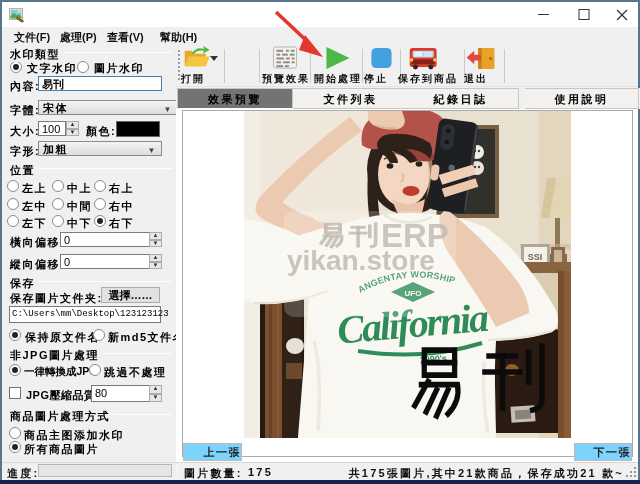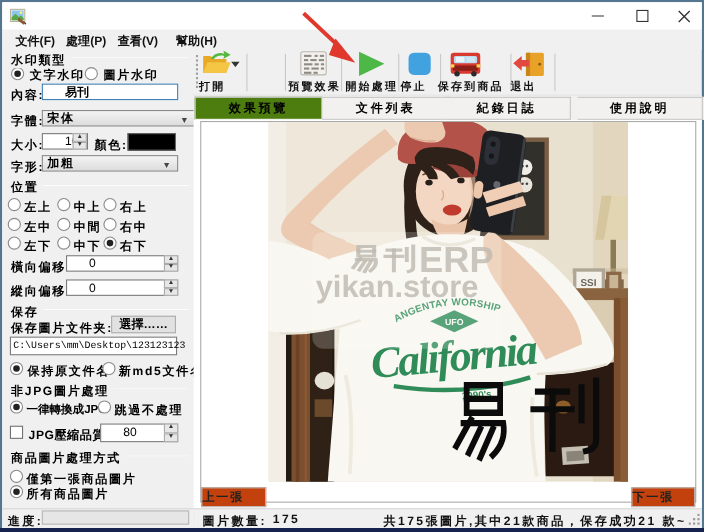--- a/index.html
+++ b/index.html
@@ -8,39 +8,39 @@
 #title{position:absolute;left:2px;top:2px;width:636px;height:25px;background:#fff}
 #title .txt{position:absolute;left:29px;top:6px;font-size:12px;color:#111;letter-spacing:3px}
 #menubar{position:absolute;left:2px;top:27px;width:636px;height:18px;background:#f0f0f0}
 .mi{position:absolute;top:3px;font-size:11px;color:#111}
 #leftp{position:absolute;left:2px;top:45px;width:174px;height:417px;background:#f0f0f0}
 .lbl{position:absolute;font-size:11px;color:#000;white-space:nowrap;letter-spacing:1.5px}
 .cap{position:absolute;font-size:11px;color:#000;background:#f0f0f0;padding-right:4px;z-index:2;white-space:nowrap;letter-spacing:1.5px}
 .gline{position:absolute;height:1px;background:#dcdcdc;border-bottom:1px solid #fff}
 .radio{position:absolute;width:12px;height:12px;border:1px solid #8a8a8a;border-radius:50%;background:#fff}
 .radio.on:after{content:"";position:absolute;left:2px;top:2px;width:6px;height:6px;border-radius:50%;background:#222}
-.tinput{position:absolute;background:#fff;border:1px solid #7a7a7a;font-size:11px;padding:1px 20px;line-height:12px;font-weight:normal}
+.tinput{position:absolute;background:#fff;border:1px solid #7a7a7a;font-size:11px;padding:1px 3px;line-height:12px;font-weight:normal}
 .combo{position:absolute;background:linear-gradient(#f4f4f4,#dcdcdc);border:1px solid #8a8a8a;font-size:11px;padding:1px 4px;line-height:12px;letter-spacing:1.5px}
 .combo .chev{position:absolute;right:4px;top:3px;font-size:8px;color:#444}
 .spin{position:absolute;width:13px}
 .spin .u,.spin .d{position:absolute;left:0;width:13px;height:50%;background:#e7e7e7;border:1px solid #ababab;font-size:6px;line-height:5px;text-align:center;color:#333}
 .spin .u{top:0}.spin .d{bottom:0}
 .btn{position:absolute;background:#e1e1e1;border:1px solid #adadad;font-size:11px;text-align:center}
 #toolbar{position:absolute;left:176px;top:45px;width:460px;height:43px;background:#f0f0f0}
 .tbtn{position:absolute;top:0;height:40px;text-align:left;font-size:10px;color:#111}
 .tbtn .ic{position:absolute;left:0;right:0;top:1px;height:24px}
 .tbtn .tx{position:absolute;left:0;right:0;top:27px;white-space:nowrap;letter-spacing:2px}
 .tsep{position:absolute;top:4px;width:1px;height:34px;background:#c9c9c9}
 #tabs{position:absolute;left:176px;top:88px;width:464px;height:21px;background:#f0f0f0}
 .tab{position:absolute;top:0;height:21px;border:1px solid #c6c6c6;border-left:none;background:#f2f1f0;text-align:center;font-size:11px;line-height:20px;color:#000;letter-spacing:2.5px}
-.tab.act{background:#4d7c0f;border-left:1px solid #c6c6c6;border-bottom:1px solid #fff}
+.tab.act{background:#737373;border-left:1px solid #c6c6c6;border-bottom:1px solid #fff}
 #content{position:absolute;left:176px;top:109px;width:462px;height:353px;background:#fff}
 #pframe{position:absolute;left:6px;top:1px;width:451px;height:347px;border:1px solid #aaa;background:#fff}
 #photo{position:absolute;left:68px;top:2px;width:327px;height:327px}
-.navbtn{position:absolute;background:#c2410c;border:1px solid #bdbab7;font-size:11px;text-align:left;line-height:17px;color:#222;letter-spacing:1.5px}
+.navbtn{position:absolute;background:#7dd3fc;border:1px solid #bdbab7;font-size:11px;text-align:right;line-height:17px;color:#222;letter-spacing:1.5px}
 #statusbar{position:absolute;left:2px;top:462px;width:636px;height:18px;background:#f0f0f0;border-top:1px solid #d7d7d7}
 .sbtext{position:absolute;top:3px;font-size:11px;color:#111;white-space:nowrap;letter-spacing:2.2px}
 .ssep{position:absolute;top:1px;width:1px;height:14px;background:#d0d0d0;border-right:1px solid #fafafa}
 </style></head>
 <body>
 <div id="win">
   <div class="abs" style="left:0;top:0;width:640px;height:2px;background:#54768e"></div>
   <div class="abs" style="left:0;top:0;width:2px;height:480px;background:#54768e"></div>
   <div class="abs" style="left:638px;top:0;width:2px;height:480px;background:#54768e"></div>
   <div class="abs" style="left:0;top:480px;width:640px;height:4px;background:#15234e"></div>
@@ -137,21 +137,21 @@
     <div class="abs" style="left:7px;top:342px;width:12px;height:12px;background:#fff;border:1px solid #707070"></div>
     <div class="lbl" style="left:24px;top:343px;letter-spacing:0.5px">JPG壓縮品質:</div>
     <div class="tinput" style="left:89px;top:340px;width:71px;height:17px">80</div>
     <div class="spin" style="left:147px;top:340px;height:17px">
         <div class="u">▲</div>
         <div class="d">▼</div>
       </div>
     <div class="cap" style="left:8px;top:364px">商品圖片處理方式</div>
     <div class="gline" style="left:100px;top:369px;width:70px"></div>
     <div class="radio" style="left:7px;top:382px"></div>
-      <div class="lbl" style="left:22px;top:383px">僅第一張商品圖片</div>
+      <div class="lbl" style="left:22px;top:383px">商品主图添加水印</div>
     <div class="radio on" style="left:7px;top:396px"></div>
       <div class="lbl" style="left:22px;top:397px">所有商品圖片</div>
   </div>
   <div id="toolbar">
     <svg class="abs" style="left:2px;top:4px" width="3" height="34" viewBox="0 0 3 34">
       <g fill="#9f9f9f">
           <rect y="1" width="2" height="2"></rect>
           <rect y="5" width="2" height="2"></rect>
           <rect y="9" width="2" height="2"></rect>
           <rect y="13" width="2" height="2"></rect>

